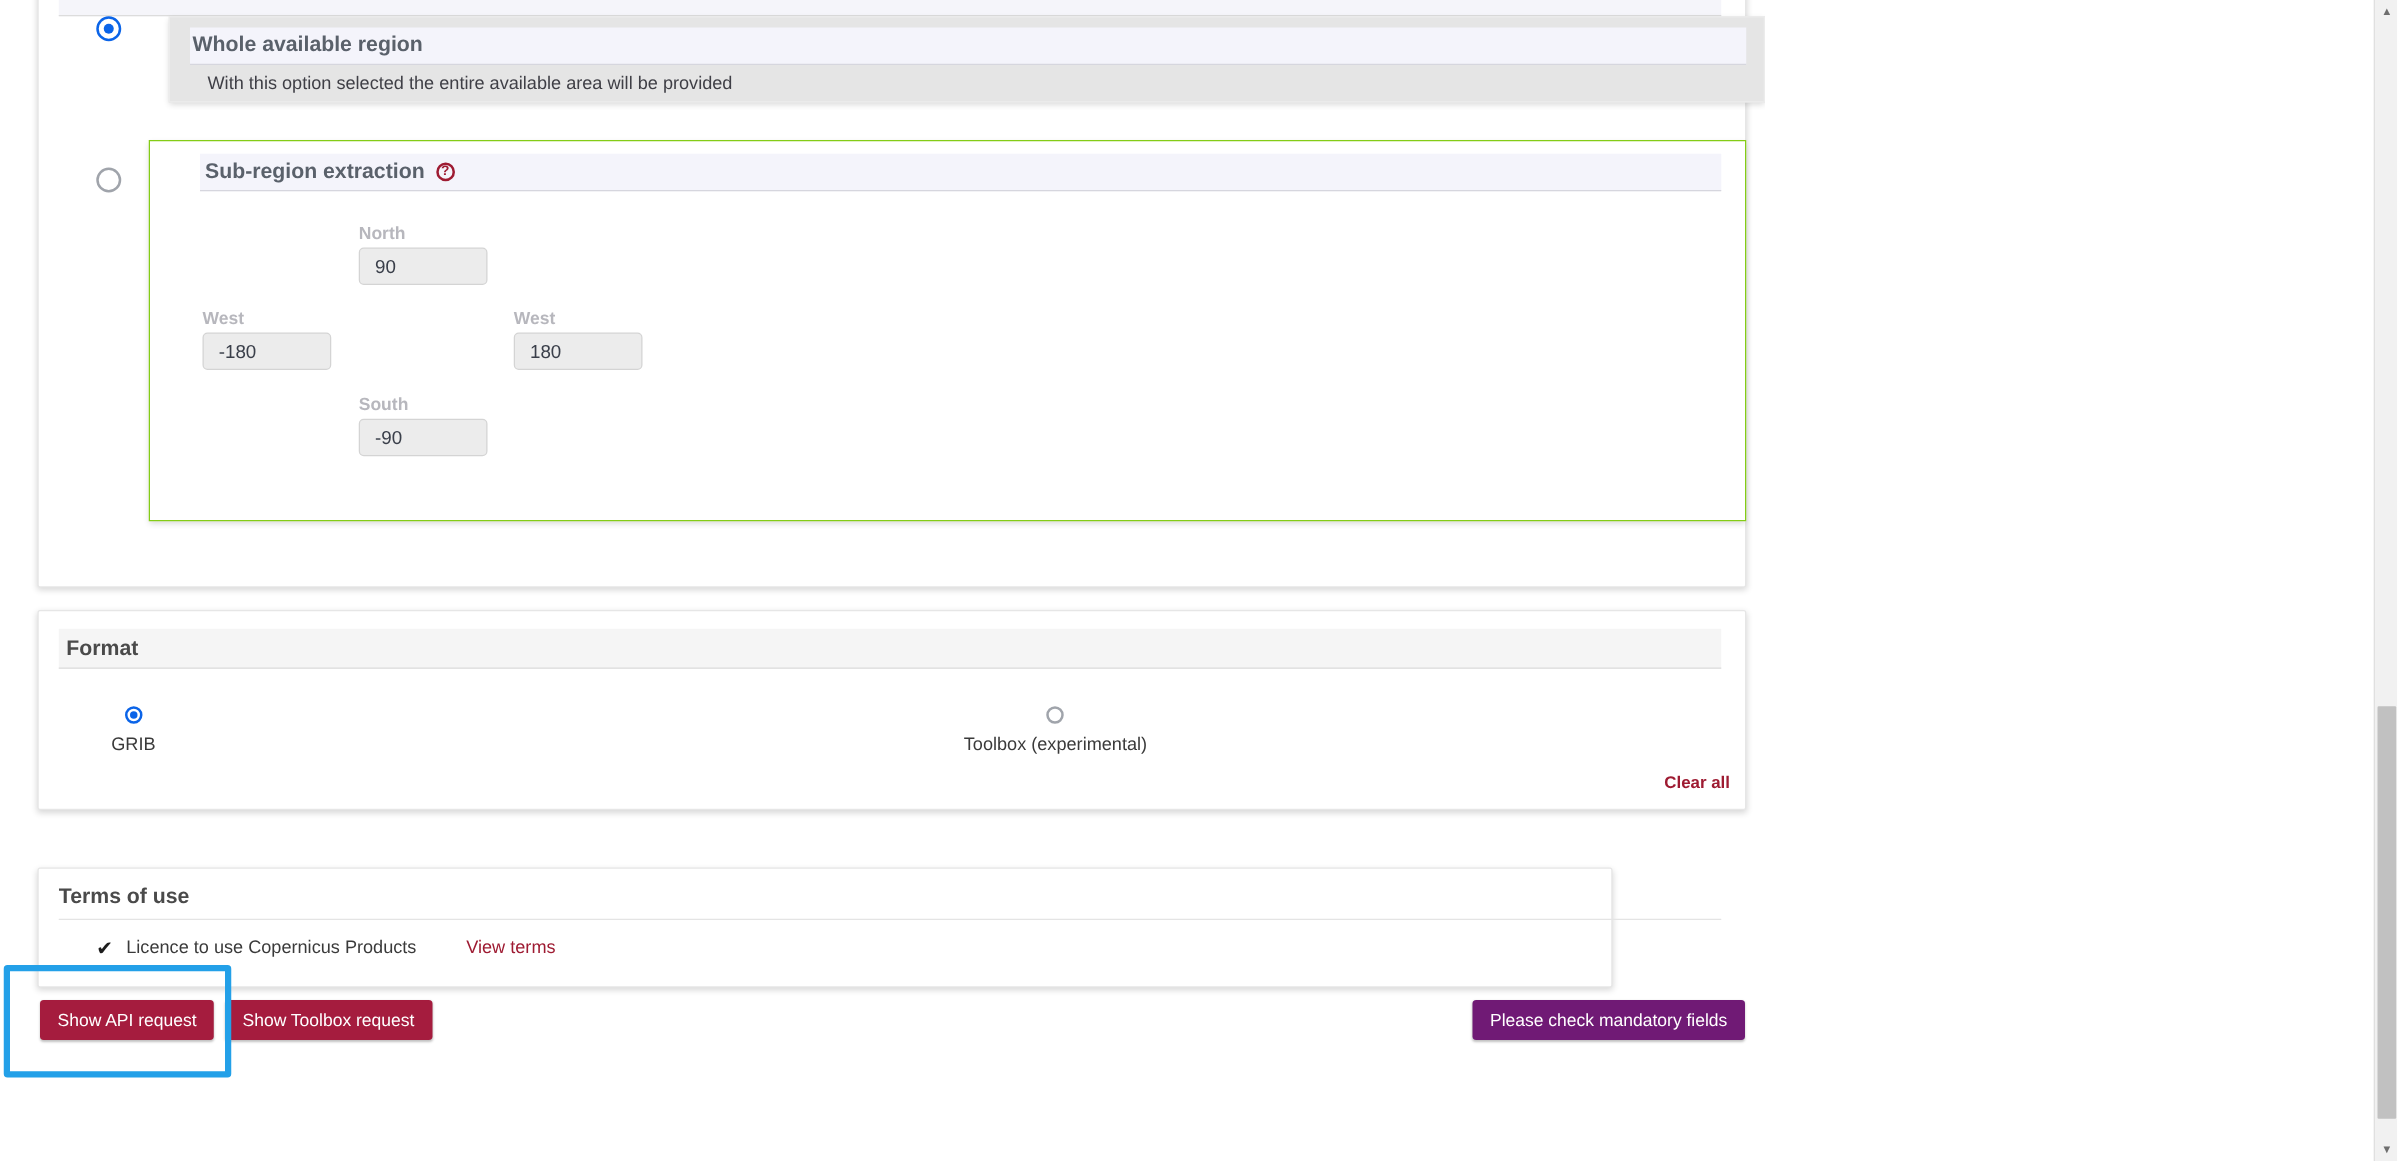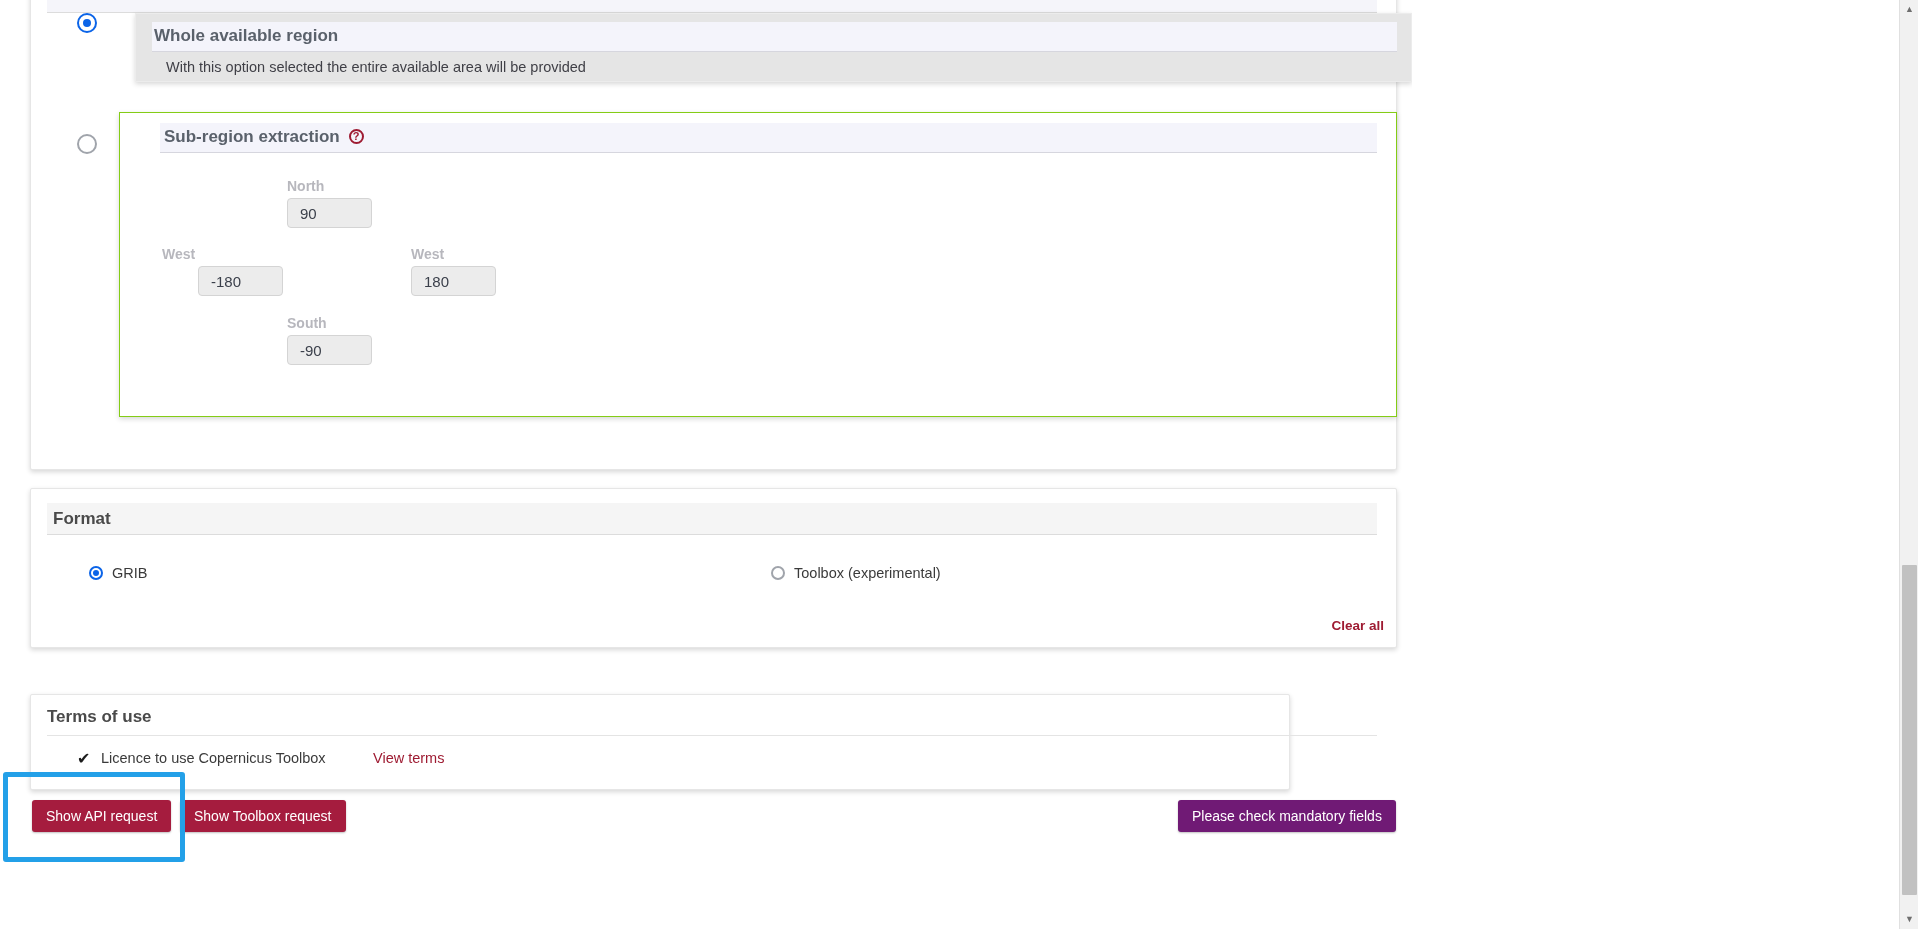--- a/index.html
+++ b/index.html
@@ -158,21 +158,21 @@
   
   .coord-label {
     position: absolute;
     font-size: 14px;
     color: #b7b7bd;
     font-weight: bold;
     white-space: nowrap;
   }
   .coord-input {
     position: absolute;
-    width: 85px;
+    width: 103px;
     height: 30px;
     background: #ececec;
     border: 1px solid #d4d4d4;
     border-radius: 4px;
     font-size: 15px;
     color: #3a3f4a;
     padding: 0 0 0 12px;
     font-family: "Liberation Sans", sans-serif;
     outline: none;
   }
@@ -200,20 +200,21 @@
     color: #4a4a4a;
   }
   .fmt-option {
     position: absolute;
     display: flex;
     align-items: center;
     gap: 9px;
     font-size: 14.5px;
     color: #3a3a3a;
     cursor: pointer;
+    flex-direction: column;
   }
   .clear-all {
     position: absolute;
     right: 28px; top: 618px;
     font-size: 13.5px;
     font-weight: bold;
     color: #9e1b32;
     text-decoration: none;
     cursor: pointer;
   }
@@ -354,21 +355,21 @@
       <div class="opt-sub-region">
         <div class="sr-head-bar"></div>
         <div class="sr-head-title">
           <span>Sub-region extraction</span><span class="help-icon">?</span>
         </div>
 
         <div class="coord-label" style="left:167px; top:65px;text-align:right;">North</div>
         <input class="coord-input" style="left: 167px; top: 85px;" type="text" readonly="" value="90">
 
         <div class="coord-label" style="left:42px; top:133px;">West</div>
-        <input class="coord-input" style="left: 42px; top: 153px; margin-left: 36px;" type="text" readonly="" value="-180">
+        <input class="coord-input" style="left: 42px; top: 153px;" type="text" readonly="" value="-180">
 
         <div class="coord-label" style="left:291px; top:133px;">West</div>
         <input class="coord-input" style="left: 291px; top: 153px;" type="text" readonly="" value="180">
 
         <div class="coord-label" style="left:167px; top:202px;">South</div>
         <input class="coord-input" style="left: 167px; top: 222px;" type="text" readonly="" value="-90">
       </div>
     </div>
 
     <div class="card format-card">
@@ -385,21 +386,21 @@
         <span>Toolbox (experimental)</span>
       </div>
     </div>
 
     <a class="clear-all">Clear all</a>
 
     <div class="card terms-card">
       <div class="terms-title">Terms of use</div>
       <div class="terms-rule"></div>
       <span class="terms-check">✔</span>
-      <span class="terms-label">Licence to use Copernicus Toolbox</span>
+      <span class="terms-label">Licence to use Copernicus Products</span>
       <a class="view-terms">View terms</a>
     </div>
 
     <button class="btn btn-api">Show API request</button>
     <button class="btn btn-toolbx">Show Toolbox request</button>
     <button class="btn btn-mand">Please check mandatory fields</button>
 
     <div class="hl-box"></div>
   </div>
 

